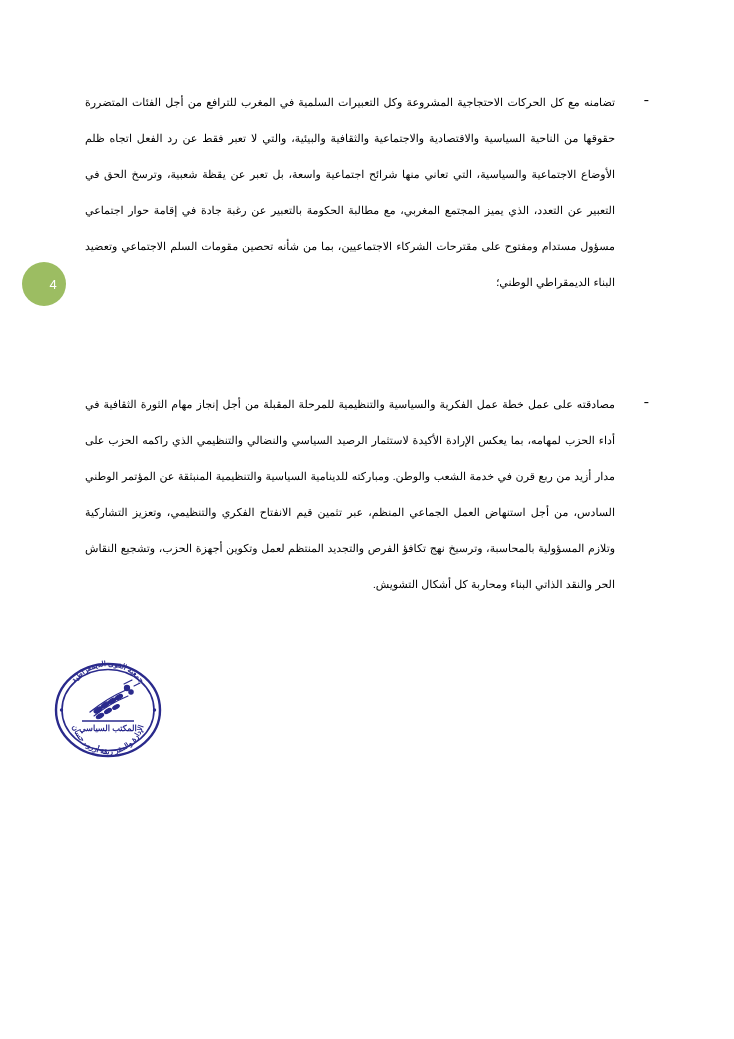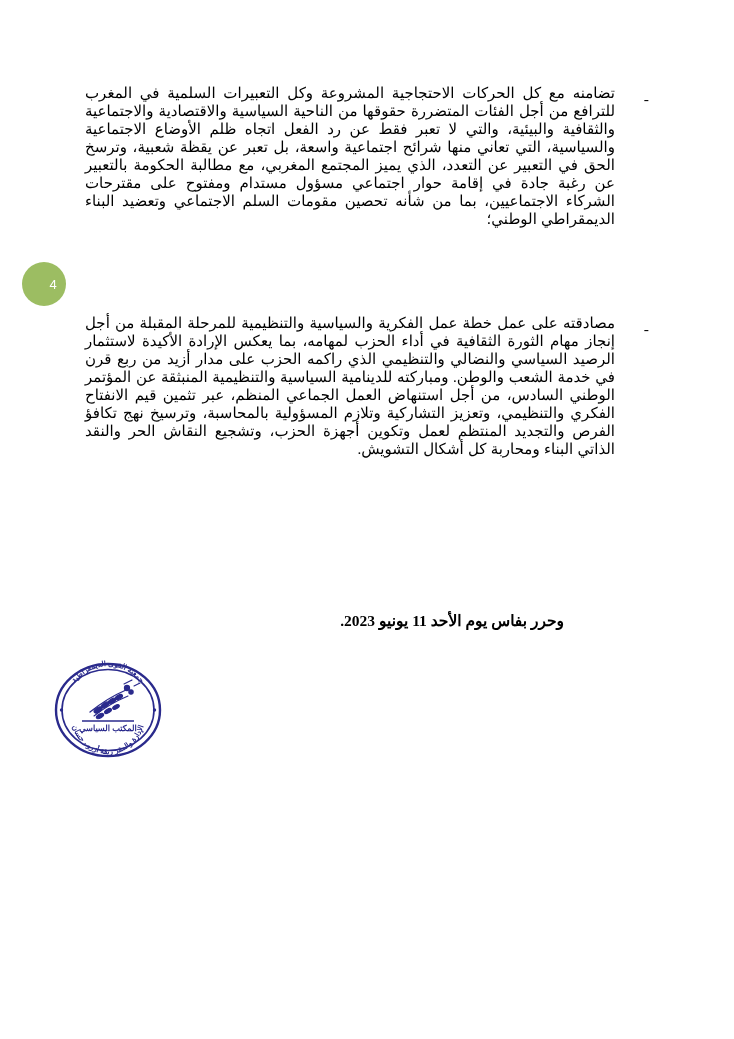--- a/index.html
+++ b/index.html
@@ -68,22 +68,22 @@
     font-size: 15.5px;
     line-height: 30px;
     text-align: right;
     padding-left: 6px;
     color: #000;
     font-family: "Liberation Serif", serif;
   }
 
   .bullet-text {
     flex: 1 1 auto;
-    font-size: 15px;
-    line-height: 18px;
+    font-size: 11px;
+    line-height: 36px;
     text-align: justify;
     text-align-last: right;
     direction: rtl;
     word-spacing: 0.5px;
   }
 
   .para-gap {
     height: 86px;
   }
 
@@ -133,21 +133,20 @@
 
     <div class="para-gap"></div>
 
     <div class="bullet-block">
       <div class="bullet-marker">-</div>
       <div class="bullet-text">مصادقته على عمل خطة عمل الفكرية والسياسية والتنظيمية للمرحلة المقبلة من أجل إنجاز مهام الثورة الثقافية في أداء الحزب لمهامه، بما يعكس الإرادة الأكيدة لاستثمار الرصيد السياسي والنضالي والتنظيمي الذي راكمه الحزب على مدار أزيد من ربع قرن في خدمة الشعب والوطن. ومباركته للدينامية السياسية والتنظيمية المنبثقة عن المؤتمر الوطني السادس، من أجل استنهاض العمل الجماعي المنظم، عبر تثمين قيم الانفتاح الفكري والتنظيمي، وتعزيز التشاركية وتلازم المسؤولية بالمحاسبة، وترسيخ نهج تكافؤ الفرص والتجديد المنتظم لعمل وتكوين أجهزة الحزب، وتشجيع النقاش الحر والنقد الذاتي البناء ومحاربة كل أشكال التشويش.</div>
     </div>
 
   </div>
 
-  <div class="date-line">وحرر بفاس يوم الأحد 11 يونيو 2023.</div>
 
   <div class="stamp">
     <svg viewBox="0 0 120 104" xmlns="http://www.w3.org/2000/svg" aria-hidden="true">
       <defs>
         <path id="arcTop" d="M 18,54 A 42,46 0 0 1 102,54" fill="none"></path>
         <path id="arcBottom" d="M 22,54 A 38,42 0 0 0 98,54" fill="none"></path>
       </defs>
 
       <g fill="none" stroke="#2a2a8c">
         <ellipse cx="60" cy="52" rx="52" ry="46" stroke-width="2.4"></ellipse>

